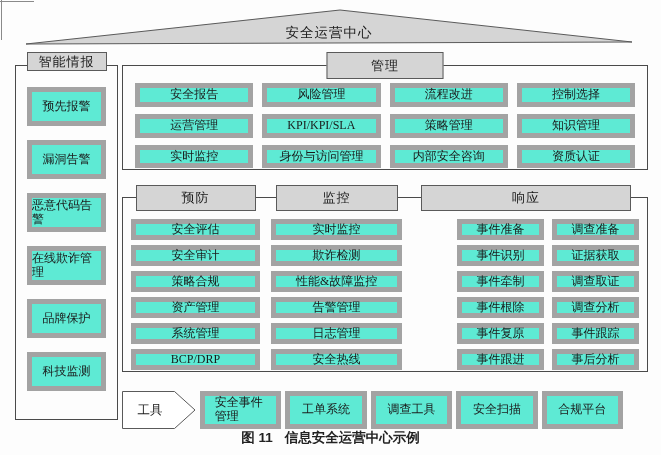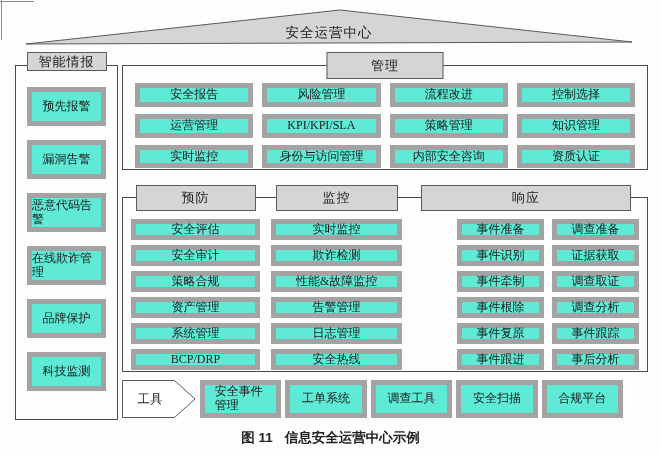--- a/index.html
+++ b/index.html
@@ -70,21 +70,21 @@
   .ops-group { display:flex; flex-direction:column; }
   .ops-group .panel-header { margin-top:-13px; height:26px; align-self:center; width:93%; }
   .ops-items { display:flex; flex-direction:column; gap:5px; margin-top:8px; flex:1; }
   .ops .box { height:21px; flex:none; }
   .g-prev { flex:1.28; }
   .g-mon  { flex:1.30; }
   .g-resp { flex:2.24; }
   .resp-cols { display:flex; gap:8px; margin-top:8px;padding-left:44px; }
   .resp-cols .ops-items { margin-top:0; flex:1; }
 
-  .tools-row { margin-top:8px; height:38px; width:501px; display:flex; gap:4px; }
+  .tools-row { margin-top:19px; height:38px; width:501px; display:flex; gap:4px; }
   .tools-arrow { position:relative; width:74px; flex:none; }
   .tools-arrow svg { display:block; }
   .tools-arrow .arrow-label {
     position:absolute; left:0; top:0; width:56px; height:38px;
     display:flex; align-items:center; justify-content:center; font-size:12.5px;
   }
   .tools-row .box { flex:1; padding:0 2px; }
   .wrap-4 { display:inline-block; max-width:52px; }
 
   .caption {

